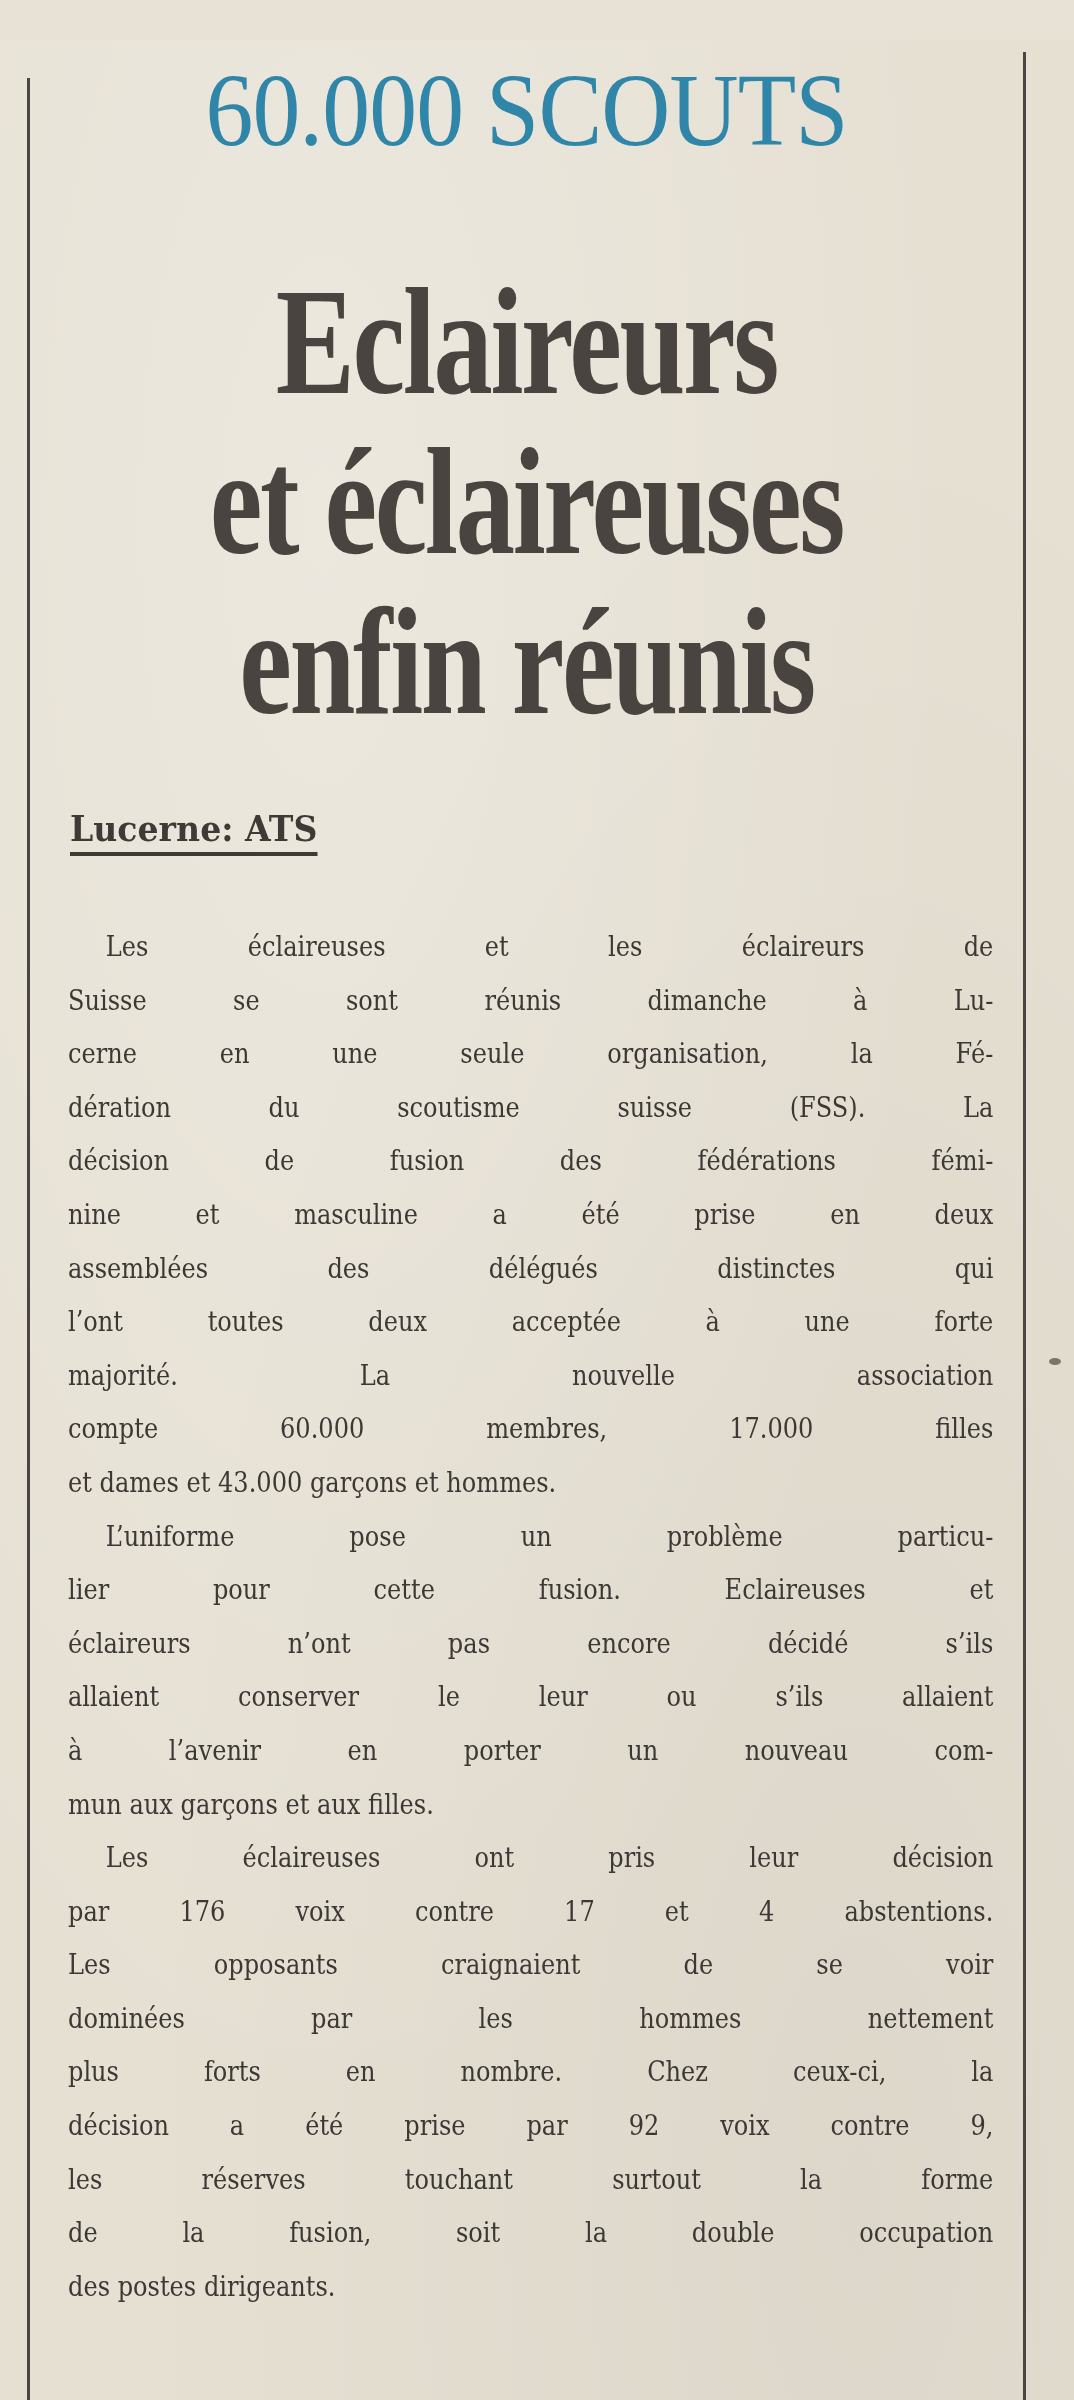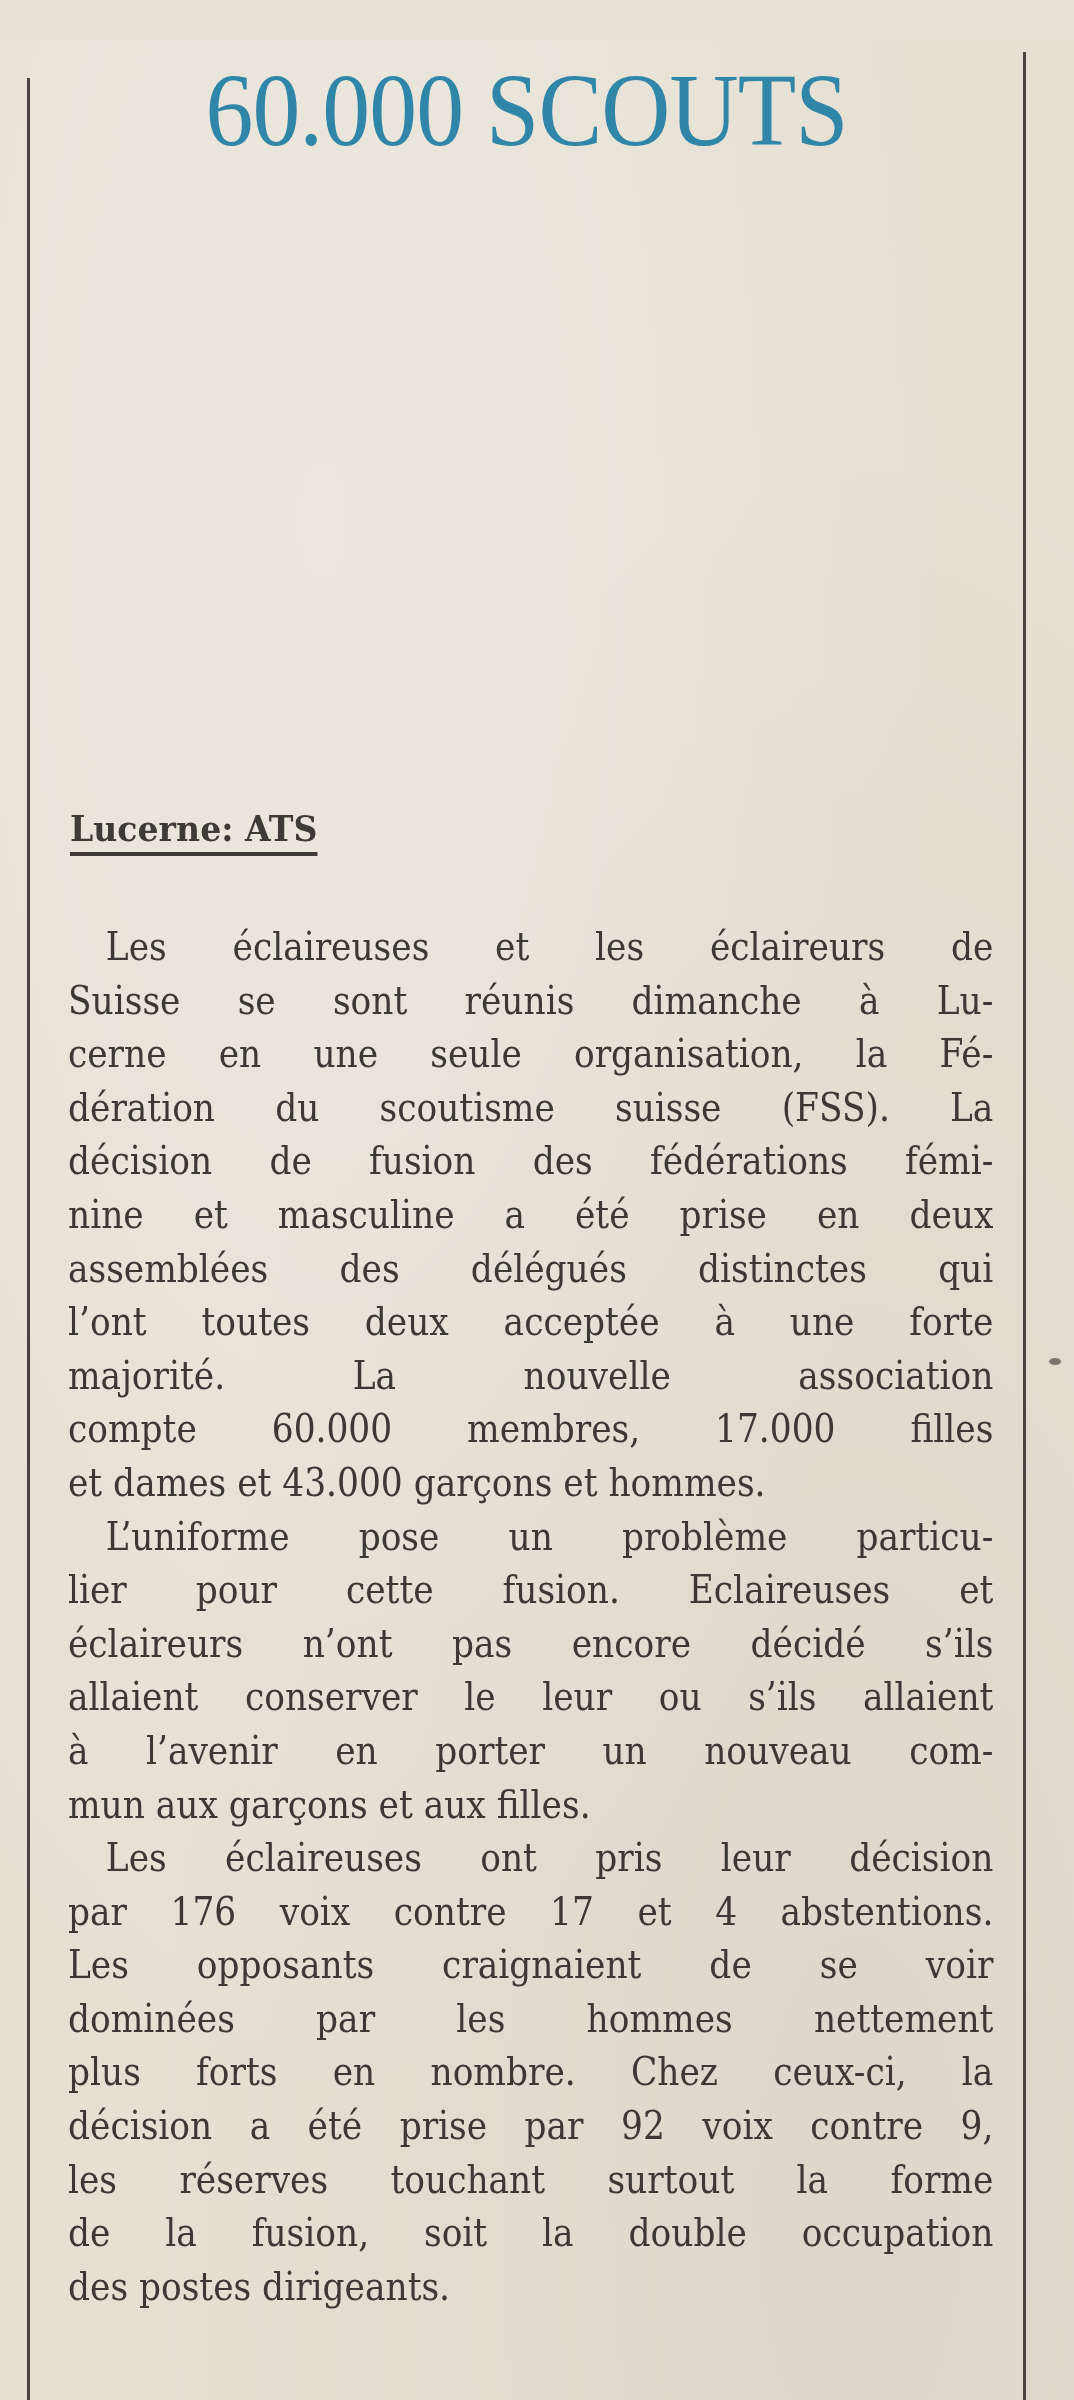--- a/index.html
+++ b/index.html
@@ -84,21 +84,21 @@
       border-bottom: 4px solid #3e3a36;
       padding-bottom: 2px;
       transform: scaleX(0.92);
       transform-origin: left;
     }
     .body-text {
       position: absolute;
       left: 68px; top: 880px;
       width: 925px;
       font-family: "DejaVu Serif", serif;
-      font-size: 40px;
+      font-size: 28px;
       line-height: 53.6px;
       color: #3c3834;
     }
     .body-line {
       display: block;
       text-align: justify;
       text-align-last: justify;
       white-space: nowrap;
       height: 53.6px;
       transform: scaleX(0.86);
@@ -116,20 +116,25 @@
 </head>
 <body>
 
 <div class="paper">
   <div class="rule-left"></div>
   <div class="rule-right"></div>
   <div class="speck"></div>
 
   <div class="kicker">60.000 SCOUTS</div>
 
+  <div class="headline">
+    <span class="hl-line">Eclaireurs</span>
+    <span class="hl-line">et éclaireuses</span>
+    <span class="hl-line">enfin réunis</span>
+  </div>
 
   <div class="dateline">Lucerne: ATS</div>
 
   <div class="body-text">
     <div>
       <span class="body-line indent">Les éclaireuses et les éclaireurs de</span>
       <span class="body-line">Suisse se sont réunis dimanche à Lu-</span>
       <span class="body-line">cerne en une seule organisation, la Fé-</span>
       <span class="body-line">dération du scoutisme suisse (FSS). La</span>
       <span class="body-line">décision de fusion des fédérations fémi-</span>

